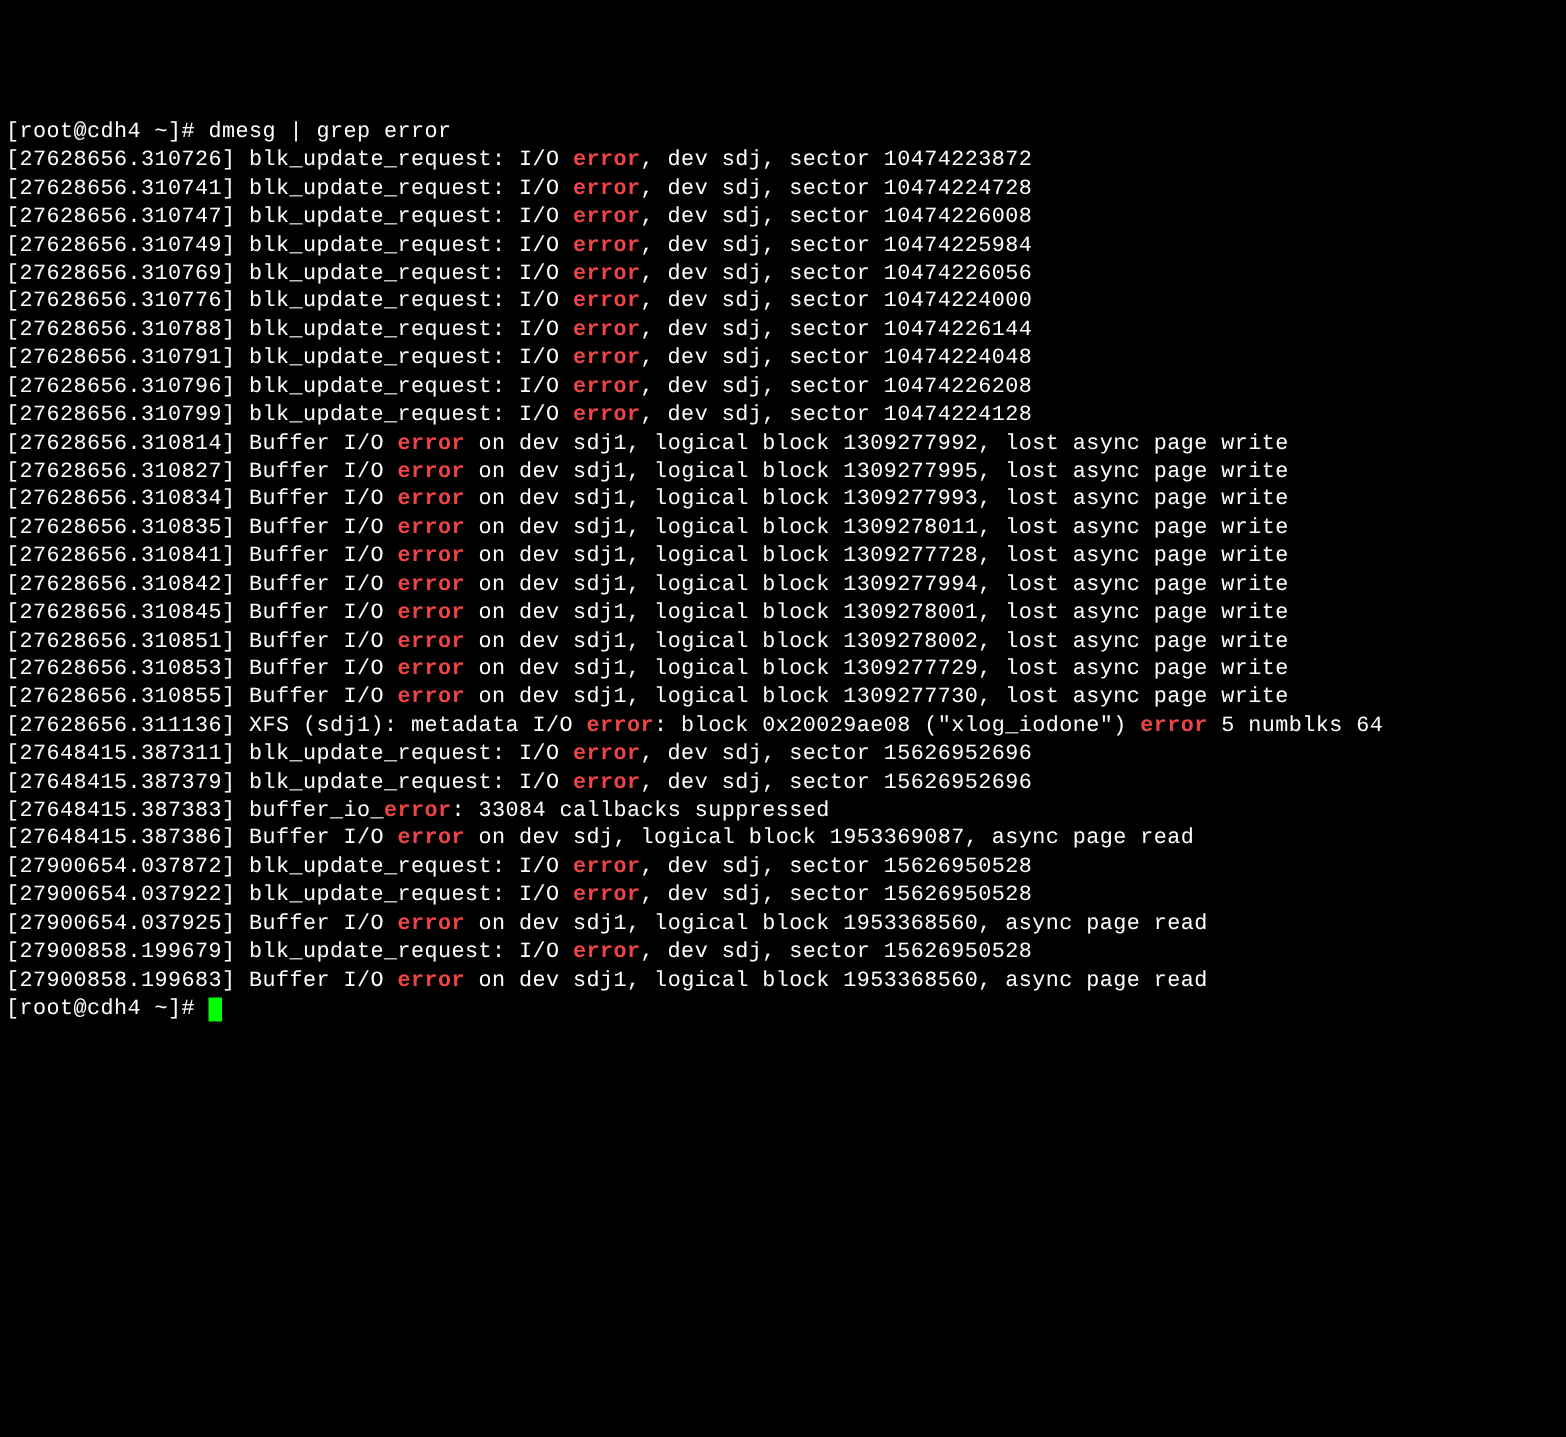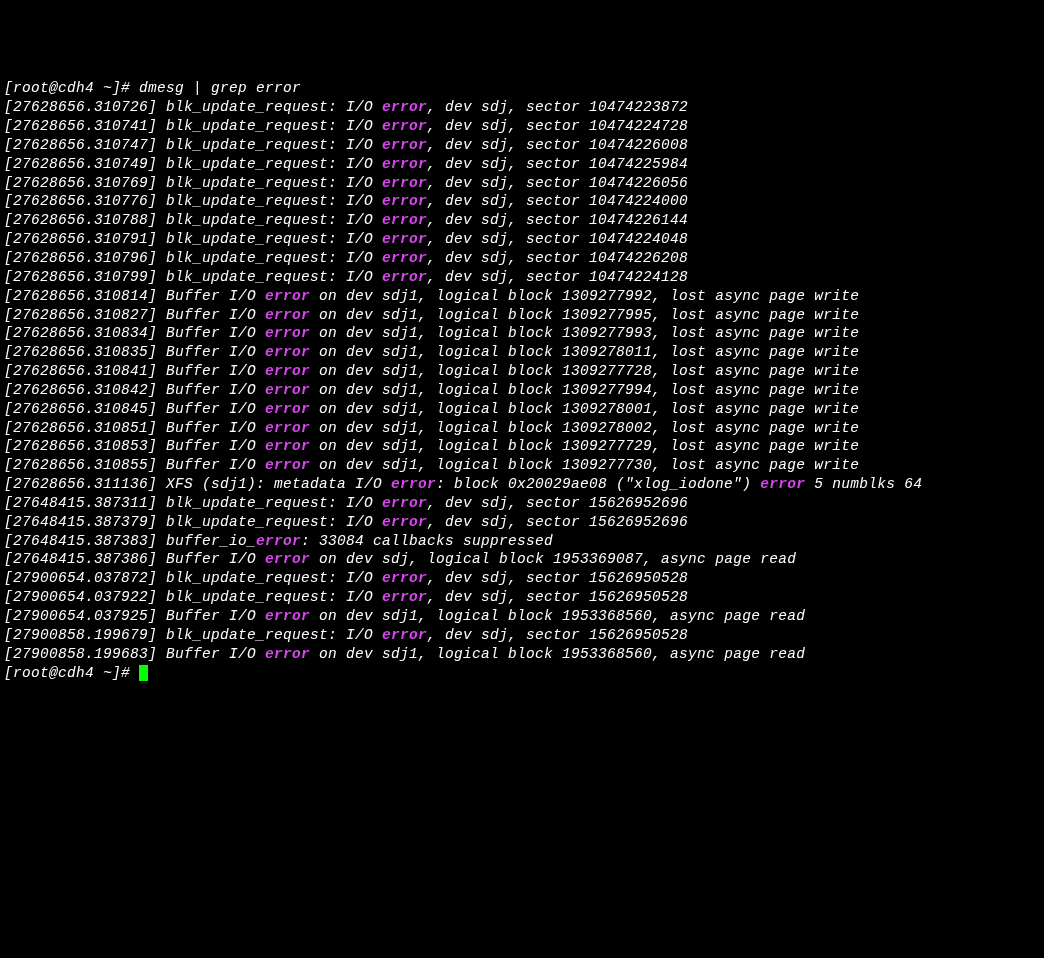--- a/index.html
+++ b/index.html
@@ -12,34 +12,33 @@
       color: #ffffff;
       font-family: 'Courier New', monospace;
       font-size: 14.5px;
       line-height: 1.3;
       padding: 4px;
       white-space: pre-wrap;
       word-break: break-all;
       letter-spacing: 0.3px;
     }
     .error-text {
-      color: #d946ef;
+      color: #ef4444;
       font-weight: bold;
     }
     .cursor {
       background-color: #00ff00;
       color: #00ff00;
       display: inline-block;
       width: 9px;
       height: 16px;
       vertical-align: text-bottom;
     }
     .terminal-line {
       display: block;
-      font-style: italic;
     }
   </style>
 </head>
 <body>
 
 
 
 <div id="terminal"><div class="terminal-line"><span>[root@cdh4 ~]# </span><span>dmesg | grep error</span></div><div class="terminal-line"><span>[27628656.310726] blk_update_request: I/O </span><span class="error-text">error</span><span>, dev sdj, sector 10474223872</span></div><div class="terminal-line"><span>[27628656.310741] blk_update_request: I/O </span><span class="error-text">error</span><span>, dev sdj, sector 10474224728</span></div><div class="terminal-line"><span>[27628656.310747] blk_update_request: I/O </span><span class="error-text">error</span><span>, dev sdj, sector 10474226008</span></div><div class="terminal-line"><span>[27628656.310749] blk_update_request: I/O </span><span class="error-text">error</span><span>, dev sdj, sector 10474225984</span></div><div class="terminal-line"><span>[27628656.310769] blk_update_request: I/O </span><span class="error-text">error</span><span>, dev sdj, sector 10474226056</span></div><div class="terminal-line"><span>[27628656.310776] blk_update_request: I/O </span><span class="error-text">error</span><span>, dev sdj, sector 10474224000</span></div><div class="terminal-line"><span>[27628656.310788] blk_update_request: I/O </span><span class="error-text">error</span><span>, dev sdj, sector 10474226144</span></div><div class="terminal-line"><span>[27628656.310791] blk_update_request: I/O </span><span class="error-text">error</span><span>, dev sdj, sector 10474224048</span></div><div class="terminal-line"><span>[27628656.310796] blk_update_request: I/O </span><span class="error-text">error</span><span>, dev sdj, sector 10474226208</span></div><div class="terminal-line"><span>[27628656.310799] blk_update_request: I/O </span><span class="error-text">error</span><span>, dev sdj, sector 10474224128</span></div><div class="terminal-line"><span>[27628656.310814] Buffer I/O </span><span class="error-text">error</span><span> on dev sdj1, logical block 1309277992, lost async page write</span></div><div class="terminal-line"><span>[27628656.310827] Buffer I/O </span><span class="error-text">error</span><span> on dev sdj1, logical block 1309277995, lost async page write</span></div><div class="terminal-line"><span>[27628656.310834] Buffer I/O </span><span class="error-text">error</span><span> on dev sdj1, logical block 1309277993, lost async page write</span></div><div class="terminal-line"><span>[27628656.310835] Buffer I/O </span><span class="error-text">error</span><span> on dev sdj1, logical block 1309278011, lost async page write</span></div><div class="terminal-line"><span>[27628656.310841] Buffer I/O </span><span class="error-text">error</span><span> on dev sdj1, logical block 1309277728, lost async page write</span></div><div class="terminal-line"><span>[27628656.310842] Buffer I/O </span><span class="error-text">error</span><span> on dev sdj1, logical block 1309277994, lost async page write</span></div><div class="terminal-line"><span>[27628656.310845] Buffer I/O </span><span class="error-text">error</span><span> on dev sdj1, logical block 1309278001, lost async page write</span></div><div class="terminal-line"><span>[27628656.310851] Buffer I/O </span><span class="error-text">error</span><span> on dev sdj1, logical block 1309278002, lost async page write</span></div><div class="terminal-line"><span>[27628656.310853] Buffer I/O </span><span class="error-text">error</span><span> on dev sdj1, logical block 1309277729, lost async page write</span></div><div class="terminal-line"><span>[27628656.310855] Buffer I/O </span><span class="error-text">error</span><span> on dev sdj1, logical block 1309277730, lost async page write</span></div><div class="terminal-line"><span>[27628656.311136] XFS (sdj1): metadata I/O </span><span class="error-text">error</span><span>: block 0x20029ae08 ("xlog_iodone") </span><span class="error-text">error</span><span> 5 numblks 64</span></div><div class="terminal-line"><span>[27648415.387311] blk_update_request: I/O </span><span class="error-text">error</span><span>, dev sdj, sector 15626952696</span></div><div class="terminal-line"><span>[27648415.387379] blk_update_request: I/O </span><span class="error-text">error</span><span>, dev sdj, sector 15626952696</span></div><div class="terminal-line"><span>[27648415.387383] buffer_io_</span><span class="error-text">error</span><span>: 33084 callbacks suppressed</span></div><div class="terminal-line"><span>[27648415.387386] Buffer I/O </span><span class="error-text">error</span><span> on dev sdj, logical block 1953369087, async page read</span></div><div class="terminal-line"><span>[27900654.037872] blk_update_request: I/O </span><span class="error-text">error</span><span>, dev sdj, sector 15626950528</span></div><div class="terminal-line"><span>[27900654.037922] blk_update_request: I/O </span><span class="error-text">error</span><span>, dev sdj, sector 15626950528</span></div><div class="terminal-line"><span>[27900654.037925] Buffer I/O </span><span class="error-text">error</span><span> on dev sdj1, logical block 1953368560, async page read</span></div><div class="terminal-line"><span>[27900858.199679] blk_update_request: I/O </span><span class="error-text">error</span><span>, dev sdj, sector 15626950528</span></div><div class="terminal-line"><span>[27900858.199683] Buffer I/O </span><span class="error-text">error</span><span> on dev sdj1, logical block 1953368560, async page read</span></div><div class="terminal-line"><span>[root@cdh4 ~]# </span><span class="cursor"> </span></div></div>
 
 

